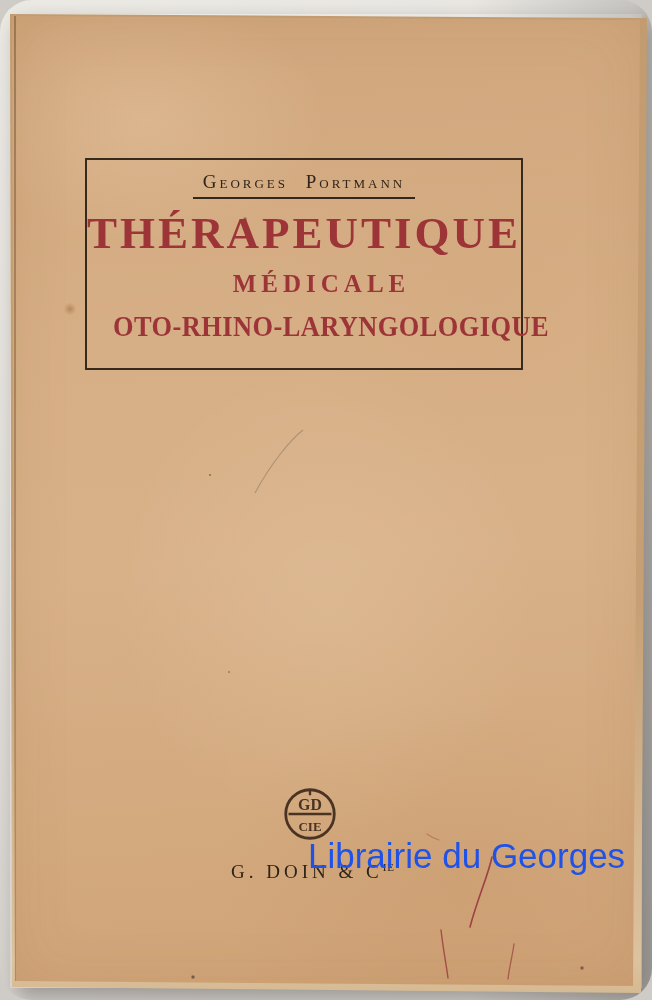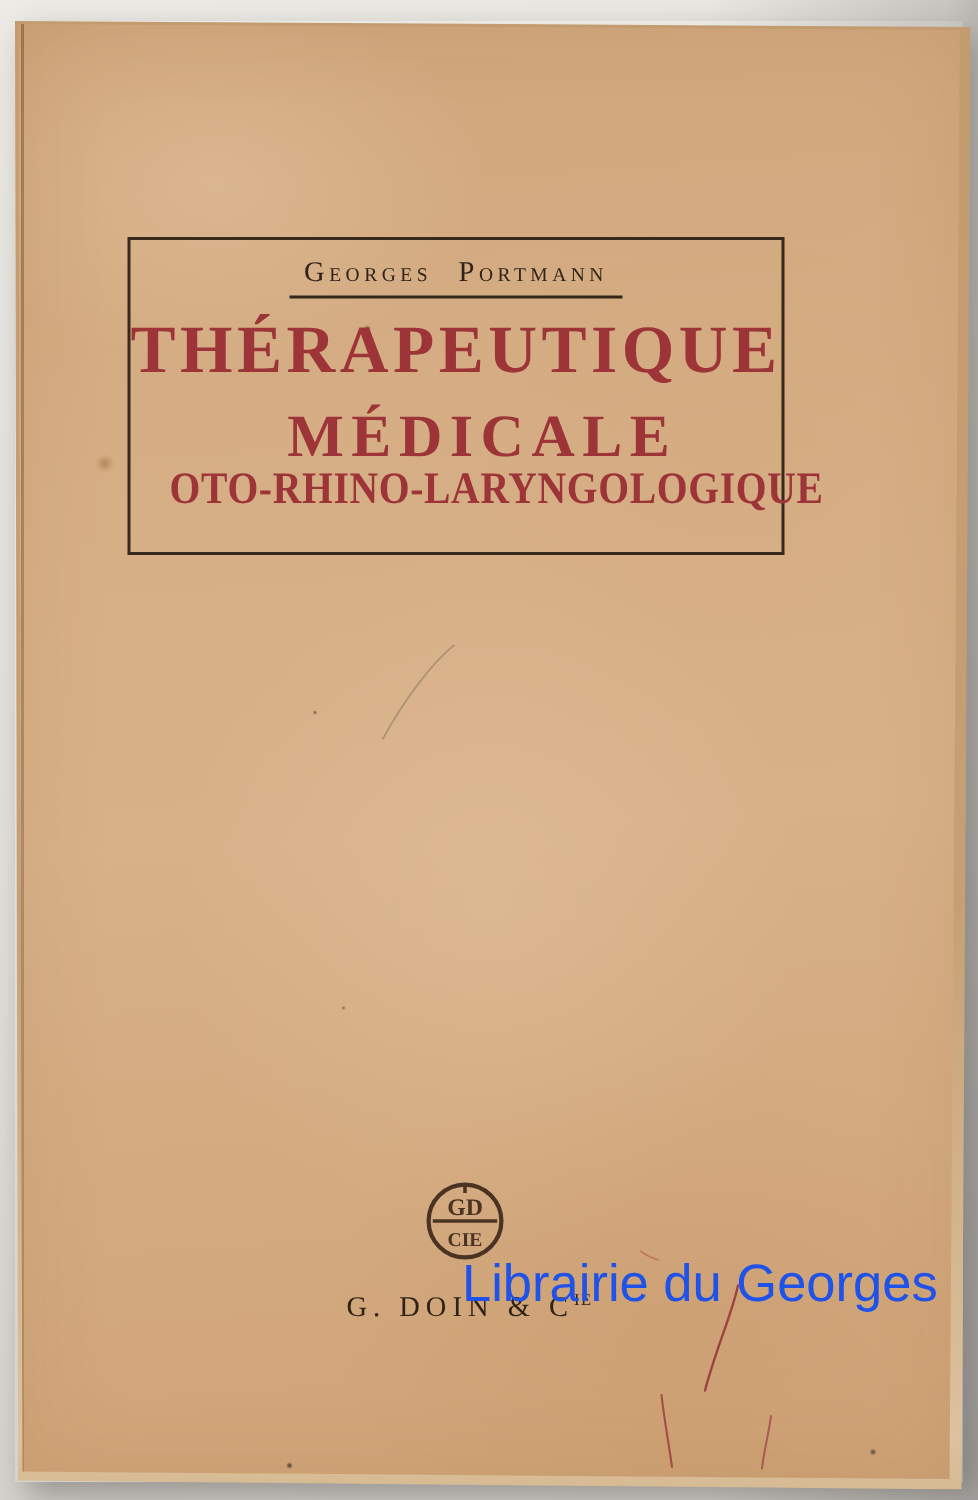--- a/index.html
+++ b/index.html
@@ -2,20 +2,21 @@
 <html><head>
 <meta charset="utf-8">
 <style>
   html,body{margin:0;padding:0;background:#cfccc8;}
   .stage{
     position:relative;width:652px;height:1000px;overflow:hidden;
     background:
       linear-gradient(to right, rgba(0,0,0,0) 72%, rgba(0,0,0,0.14) 97%, rgba(0,0,0,0.20) 100%),
       linear-gradient(160deg, #edebe6 0%, #e4e1dc 45%, #d6d3cf 80%, #cfccc8 100%);
     font-family:"Liberation Serif", serif;
+    border-radius:32px;
   }
   .book-shadow{
     position:absolute;left:10px;top:14px;width:632px;height:974px;
     box-shadow:7px 9px 20px rgba(80,75,70,0.45);
   }
   .pages-block{
     position:absolute;inset:0;
     clip-path:polygon(10px 14px, 647px 18px, 641px 993px, 12px 987px);
     background:linear-gradient(to bottom, #c29b6f 0%, #c6a074 60%, #dcc29e 96%, #d4b890 100%);
   }
@@ -54,21 +55,21 @@
     position:absolute;left:0;right:0;top:11px;
     font-variant:small-caps;font-size:19px;letter-spacing:3px;word-spacing:10px;
     color:#30241a;
   }
   .rule{
     position:absolute;left:50%;top:37px;width:222px;height:2px;margin-left:-111px;
     background:#33261a;
   }
   .tline{position:absolute;left:0;right:0;color:#9c3438;font-weight:bold;line-height:1;white-space:nowrap;}
   .t1{top:51px;font-size:45px;letter-spacing:3px;}
-  .t2{top:111px;font-size:40px;letter-spacing:5px;padding-left:35px;}
+  .t2{top:111px;font-size:25px;letter-spacing:5px;padding-left:35px;}
   .t3{top:151px;font-size:30px;letter-spacing:0.5px;transform:scaleX(0.88);transform-origin:50% 50%;}
   .logo{position:absolute;left:282px;top:786px;width:56px;height:56px;}
   .logo circle,.logo line{stroke:#4a3322;fill:none;}
   .logo text{fill:#4a3322;font-family:"Liberation Serif",serif;font-weight:bold;text-anchor:middle;}
   .publisher{
     position:absolute;left:160px;top:861px;width:306px;text-align:center;
     font-size:19px;letter-spacing:4px;color:#2f2318;white-space:nowrap;
   }
   .publisher .sup{font-size:11px;position:relative;top:-7px;letter-spacing:1px;}
   .marks{position:absolute;inset:0;width:652px;height:1000px;pointer-events:none;}

